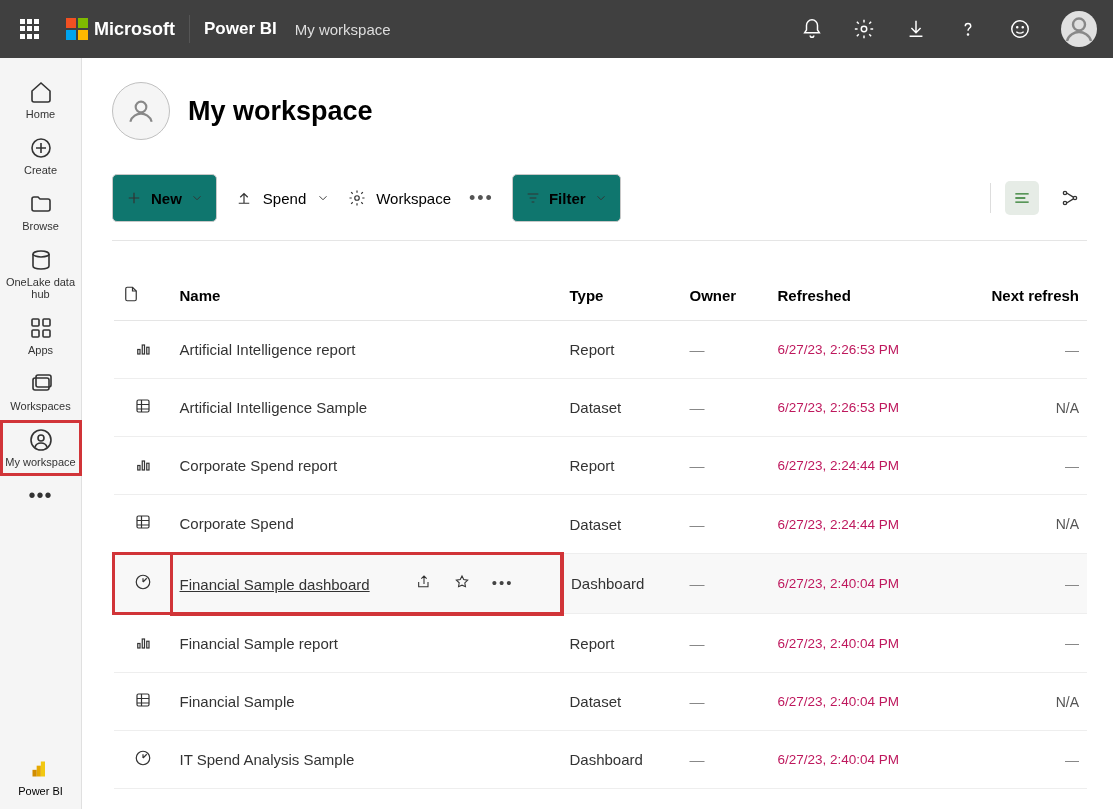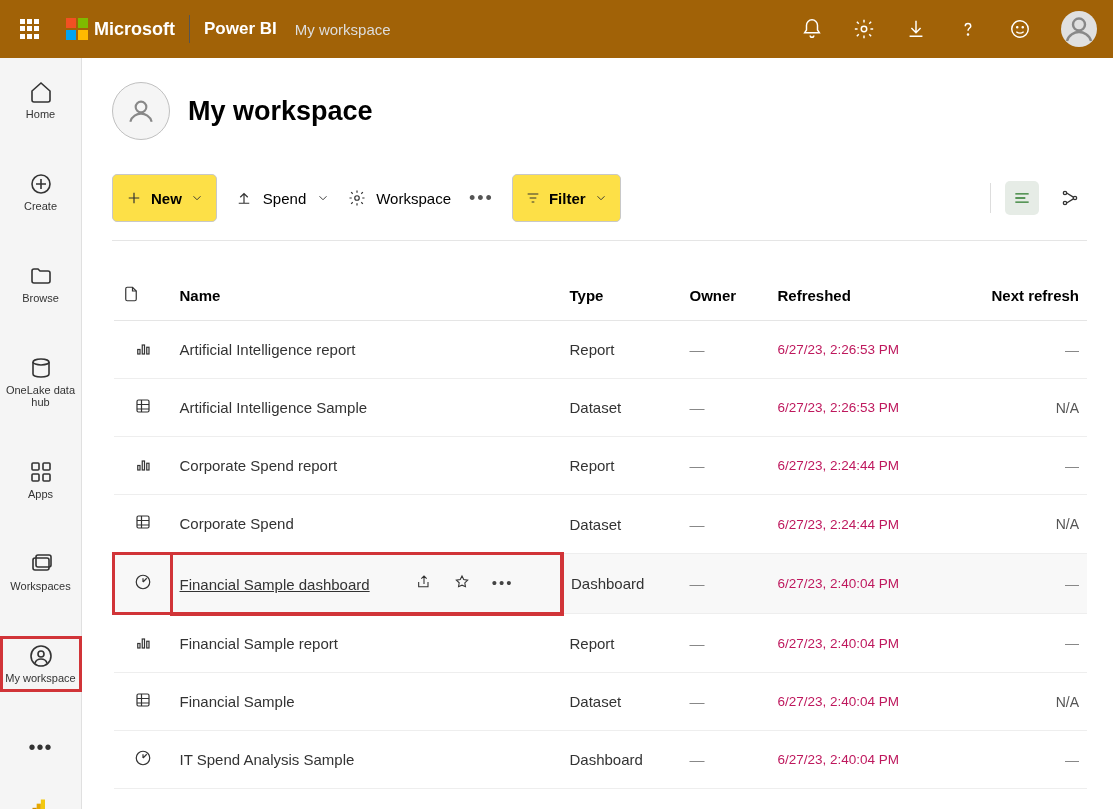--- a/index.html
+++ b/index.html
@@ -1,52 +1,52 @@
 <!DOCTYPE html>
 <html><head>
 <meta charset="utf-8">
 <style>
 * { margin:0; padding:0; box-sizing:border-box; font-family:"Segoe UI",Arial,sans-serif; }
 body { width:1113px; height:809px; overflow:hidden; background:#fff; }
 
 
-.topbar { height:58px; background:#a16207; display:flex; align-items:center; color:#fff; padding:0 16px; }
+.topbar { height:58px; background:#404040; display:flex; align-items:center; color:#fff; padding:0 16px; }
 .waffle { width:28px; height:28px; display:flex; flex-wrap:wrap; gap:2px; padding:4px; cursor:pointer; }
 .waffle span { width:5px; height:5px; background:#fff; }
 .ms-logo { display:flex; align-items:center; margin-left:22px; gap:6px; }
 .ms-grid { width:22px; height:22px; display:grid; grid-template:1fr 1fr/1fr 1fr; gap:2px; }
 .ms-grid span:nth-child(1){background:#f25022}.ms-grid span:nth-child(2){background:#7fba00}
 .ms-grid span:nth-child(3){background:#00a4ef}.ms-grid span:nth-child(4){background:#ffb900}
 .ms-text { font-size:18px; font-weight:600; }
 .divider { width:1px; height:28px; background:#555; margin:0 14px; }
 .pbi { font-size:17px; font-weight:600; }
 .breadcrumb { font-size:15px; margin-left:18px; color:#ddd; }
 .searchbox { margin-left:56px; width:260px; height:36px; background:#fff; border-radius:4px; display:flex; align-items:center; padding:0 10px; }
 .searchbox svg { width:18px; height:18px; }
 .searchbox input { border:none; outline:none; font-size:15px; margin-left:8px; width:100%; color:#555; }
 .top-icons { margin-left:auto; display:flex; align-items:center; gap:30px; }
 .top-icons .ico { width:22px; height:22px; display:flex; align-items:center; justify-content:center; cursor:pointer; }
 .avatar-top { width:36px; height:36px; border-radius:50%; background:#e0e0e0; display:flex; align-items:center; justify-content:center; }
 
 
-.leftrail { position:absolute; top:58px; left:0; width:82px; height:751px; background:#f5f5f5; border-right:1px solid #e0e0e0; display:flex; flex-direction:column; align-items:center; padding-top:14px;gap:36px; }
+.leftrail { position:absolute; top:58px; left:0; width:82px; height:751px; background:#f5f5f5; border-right:1px solid #e0e0e0; display:flex; flex-direction:column; align-items:center; padding-top:14px; }
 .rail-item { width:82px; display:flex; flex-direction:column; align-items:center; gap:4px; padding:8px 0; font-size:11px; color:#333; cursor:pointer; text-align:center; }
 .rail-item svg { width:24px; height:24px; }
 .rail-ellipsis { margin-top:8px; font-size:20px; letter-spacing:1px; color:#333; cursor:pointer; }
 .rail-bottom { margin-top:auto; padding-bottom:12px; display:flex; flex-direction:column; align-items:center; }
 .rail-selected { outline:3px solid #d13438; outline-offset:-3px; }
 
 
 .main { position:absolute; top:58px; left:82px; right:0; bottom:0; padding:24px 26px 0 30px; }
 .ws-header { display:flex; align-items:center; gap:18px; }
 .ws-avatar { width:58px; height:58px; border-radius:50%; border:1px solid #c0c0c0; background:#f5f5f5; display:flex; align-items:center; justify-content:center; }
 .ws-title { font-size:27px; font-weight:600; }
 
 .toolbar { margin-top:34px; display:flex; align-items:center; gap:18px; }
-.btn { height:48px; border:1px solid #c8c8c8; border-radius:5px; background:#fde047; display:flex; align-items:center; padding:0 12px; gap:8px; font-size:15px; cursor:pointer; }
+.btn { height:48px; border:1px solid #c8c8c8; border-radius:5px; background:#0f766e; display:flex; align-items:center; padding:0 12px; gap:8px; font-size:15px; cursor:pointer; }
 .btn.bold { font-weight:600; }
 .tool-plain { display:flex; align-items:center; gap:10px; font-size:15px; cursor:pointer; }
 .ellip { font-size:18px; letter-spacing:2px; cursor:pointer; color:#555; }
 .filter-input { width:210px; height:38px; border:1px solid #c8c8c8; border-radius:5px; display:flex; align-items:center; padding:0 10px; margin-left:20px; }
 .filter-input input { border:none; outline:none; font-size:15px; margin-left:8px; width:100%; }
 .toolbar-right { margin-left:auto; display:flex; align-items:center; gap:14px; }
 .sep { width:1px; height:30px; background:#ddd; }
 .view-btn { width:34px; height:34px; border-radius:5px; display:flex; align-items:center; justify-content:center; cursor:pointer; }
 .view-btn.active { background:#e6ece6; }
 

